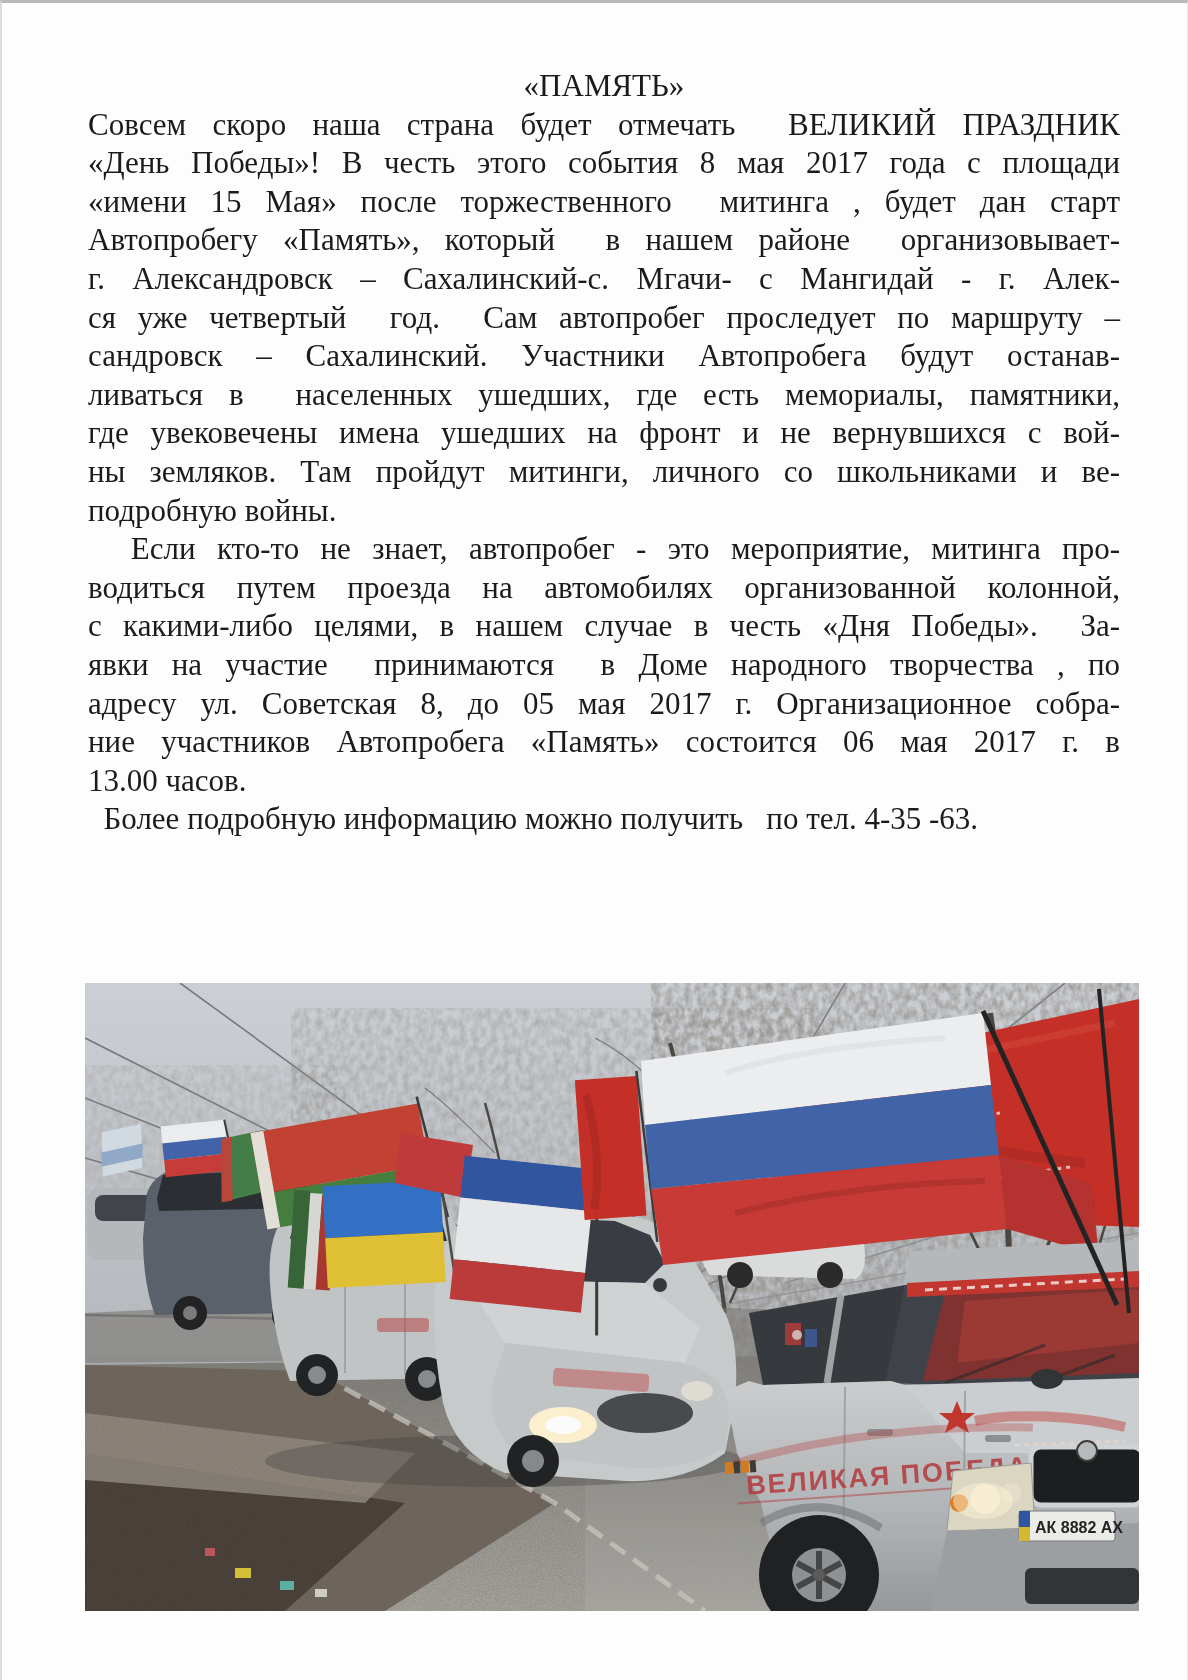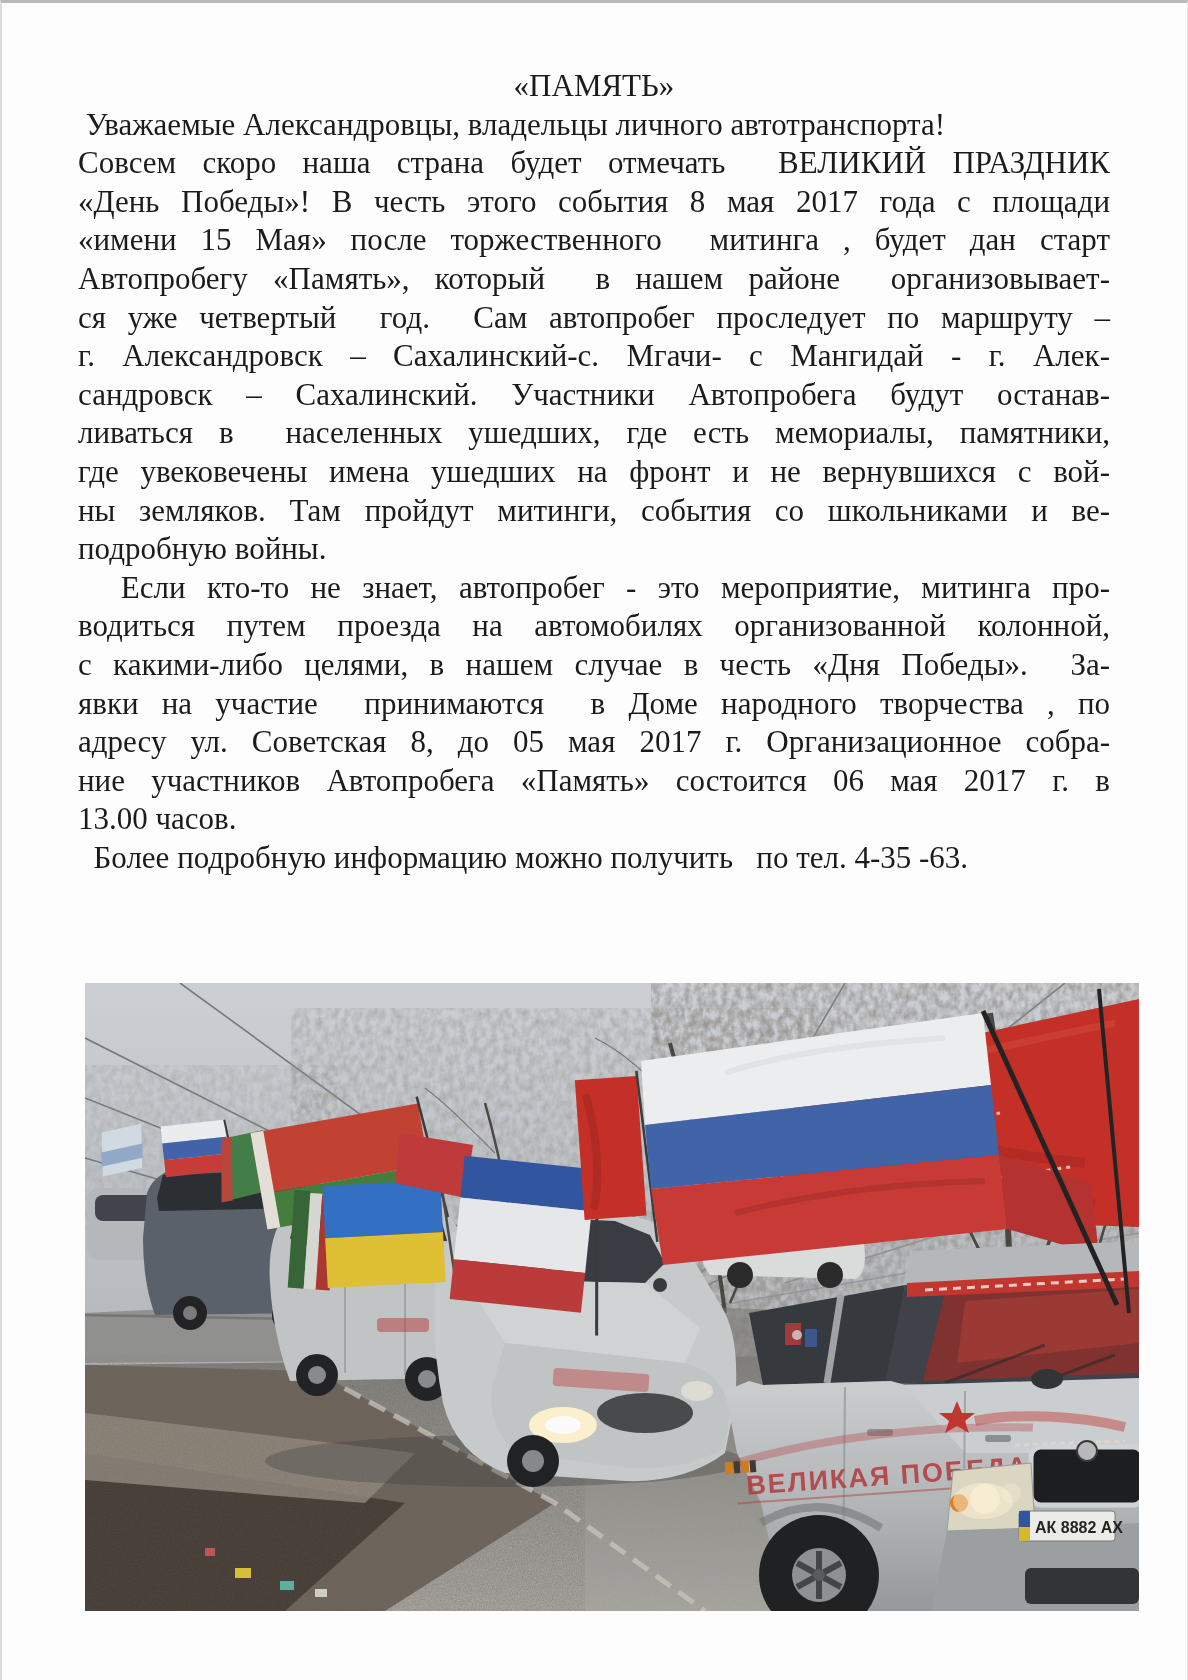--- a/index.html
+++ b/index.html
@@ -1,44 +1,43 @@
 <!DOCTYPE html>
 <html><head>
 <meta charset="utf-8">
 <style>
   html,body{margin:0;padding:0;background:#ffffff;}
   body{width:1188px;height:1680px;font-family:"Liberation Serif",serif;color:#1b1b1b;}
   .sheet{position:relative;width:1188px;height:1680px;box-sizing:border-box;background:#fdfdfd;
          border-top:3px solid #b9b9b9;border-left:2px solid #dcdcdc;border-right:1px solid #e6e6e6;overflow:hidden;}
-  .textblock{position:absolute;left:76px;top:64px;width:1032px;font-size:31px;line-height:38.6px;}
+  .textblock{position:absolute;left:86px;top:64px;width:1032px;font-size:31px;line-height:38.6px;}
   .title{text-align:center;white-space:pre;}
   .ln{white-space:pre-wrap;}
   .ln.j{text-align:justify;text-align-last:justify;font-family:Liberation Serif, serif;}
   .photo{position:absolute;left:83px;top:980px;width:1054px;height:628px;overflow:hidden;background:#b9bdc1;}
   .photo svg{display:block;}
   text{user-select:none;}
 </style>
 </head>
 <body>
 
 <div class="sheet">
 
   <div class="textblock">
     <div class="title">«ПАМЯТЬ»</div>
-    <div class="ln"> Уважаемые Александровцы, владельцы личного автотранспорта!</div>
     <div class="ln j">Совсем скоро наша страна будет отмечать  ВЕЛИКИЙ ПРАЗДНИК</div>
     <div class="ln j">«День Победы»! В честь этого события 8 мая 2017 года с площади</div>
     <div class="ln j">«имени 15 Мая» после торжественного  митинга , будет дан старт</div>
     <div class="ln j">Автопробегу «Память», который  в нашем районе  организовывает-</div>
+    <div class="ln j">г. Александровск – Сахалинский-с. Мгачи- с Мангидай - г. Алек-</div>
     <div class="ln j">ся уже четвертый  год.  Сам автопробег проследует по маршруту –</div>
-    <div class="ln j">г. Александровск – Сахалинский-с. Мгачи- с Мангидай - г. Алек-</div>
     <div class="ln j">сандровск – Сахалинский. Участники Автопробега будут останав-</div>
     <div class="ln j">ливаться в  населенных ушедших, где есть мемориалы, памятники,</div>
     <div class="ln j">где увековечены имена ушедших на фронт и не вернувшихся с вой-</div>
-    <div class="ln j">ны земляков. Там пройдут митинги, события со школьниками и ве-</div>
+    <div class="ln j">ны земляков. Там пройдут митинги, личного со школьниками и ве-</div>
     <div class="ln">подробную войны.</div>
     <div class="ln j">  Если кто-то не знает, автопробег - это мероприятие, митинга про-</div>
     <div class="ln j">водиться путем проезда на автомобилях организованной колонной,</div>
     <div class="ln j">с какими-либо целями, в нашем случае в честь «Дня Победы».  За-</div>
     <div class="ln j">явки на участие  принимаются  в Доме народного творчества , по</div>
     <div class="ln j">адресу ул. Советская 8, до 05 мая 2017 г. Организационное собра-</div>
     <div class="ln j">ние участников Автопробега «Память» состоится 06 мая 2017 г. в</div>
     <div class="ln">13.00 часов.</div>
     <div class="ln">  Более подробную информацию можно получить   по тел. 4-35 -63.</div>
   </div>

